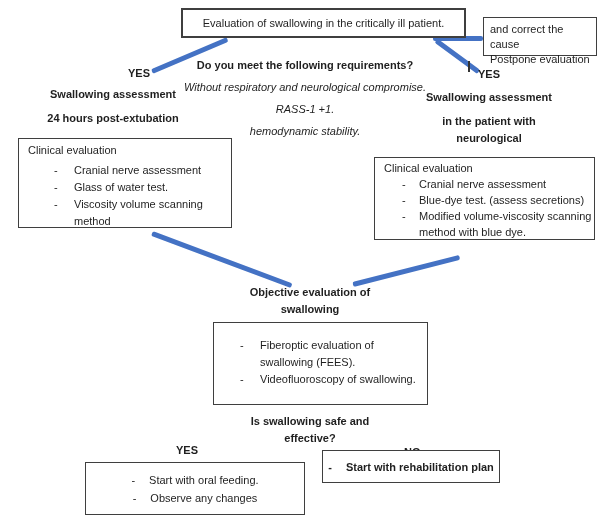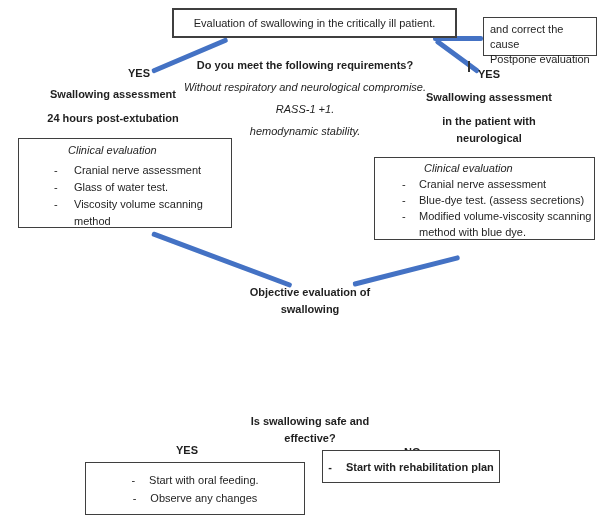--- a/index.html
+++ b/index.html
@@ -14,21 +14,21 @@
   .box{position:absolute;border:1.5px solid var(--box_border,#3f3f3f);background:#ffffff;box-sizing:border-box;}
   .top-box{display:flex;align-items:center;justify-content:center;border-width:2px;}
   .conn{position:absolute;height:5px;border-radius:2px;background:var(--arrow,#4472C4);transform-origin:0 50%;}
   .tick{position:absolute;width:1.5px;background:#333;}
   .bullets{padding-left:0;margin:0;}
   .bullet{display:flex;align-items:flex-start;}
   .dash{flex:0 0 auto;}
   .dash::before{content:"-";}
   .txt{flex:1 1 auto;}
   
-  .clin-title{font-style:italic;margin-left:40px;}
+  .clin-title{}
   .clin-left{padding:5px 6px 0 9px;}
   .clin-left .bullets{margin-top:6px;padding-left:26px;}
   .clin-left .bullet{line-height:17px;}
   .clin-left .dash{width:20px;}
   .clin-right{padding:4px 2px 0 9px;}
   .clin-right .bullets{margin-top:2px;padding-left:18px;}
   .clin-right .bullet{line-height:16px;}
   .clin-right .dash{width:17px;}
   .fees{padding:14px 4px 0 26px;}
   .fees .bullet{line-height:17px;}
@@ -43,21 +43,21 @@
 
 <div class="canvas">
 
   <div class="conn" style="left:152px;top:69px;width:82px;transform:rotate(-23deg);"></div>
   <div class="conn" style="left:433px;top:36px;width:50px;transform:rotate(0deg);"></div>
   <div class="conn" style="left:436px;top:38px;width:53px;transform:rotate(36.4deg);"></div>
   <div class="tick" style="left:468px;top:61px;height:11px;"></div>
   <div class="conn" style="left:152px;top:231px;width:149px;transform:rotate(20.5deg);"></div>
   <div class="conn" style="left:353px;top:282px;width:110px;transform:rotate(-14.3deg);"></div>
 
-  <div class="box top-box" style="left:172px;top:8px;width:285px;height:30px;">
+  <div class="box top-box" style="left:181px;top:8px;width:285px;height:30px;">
     <span>Evaluation of swallowing in the critically ill patient.</span>
   </div>
 
   <div class="box" style="left:483px;top:17px;width:114px;height:39px;padding:4px 2px 0 6px;line-height:15px;">
     <div>and correct the cause</div>
     <div>Postpone evaluation</div>
   </div>
 
   <div class="t center" style="left:160px;top:58px;width:290px;">
     <div class="bold">Do you meet the following requirements?</div>
@@ -107,20 +107,32 @@
       <div class="bullet">
         <span class="dash"></span>
         <span class="txt">Modified volume-viscosity scanning method with blue dye.</span>
       </div>
     </div>
   </div>
 
   <div class="t bold center" style="left:210px;top:285px;width:200px;">Objective evaluation of</div>
   <div class="t bold center" style="left:210px;top:302px;width:200px;">swallowing</div>
 
+  <div class="box fees" style="left:213px;top:322px;width:215px;height:83px;">
+    <div class="bullets">
+      <div class="bullet">
+        <span class="dash"></span>
+        <span class="txt">Fiberoptic evaluation of swallowing (FEES).</span>
+      </div>
+      <div class="bullet">
+        <span class="dash"></span>
+        <span class="txt">Videofluoroscopy of swallowing.</span>
+      </div>
+    </div>
+  </div>
 
   <div class="t bold center" style="left:210px;top:414px;width:200px;">Is swallowing safe and</div>
   <div class="t bold center" style="left:210px;top:431px;width:200px;">effective?</div>
   <div class="t bold" style="left:176px;top:443px;">YES</div>
   <div class="t bold" style="left:404px;top:445px;">NO</div>
 
   <div class="box outcome" style="left:85px;top:462px;width:220px;height:53px;">
     <div class="bullet">
       <span class="dash"></span>
       <span class="txt">Start with oral feeding.</span>

